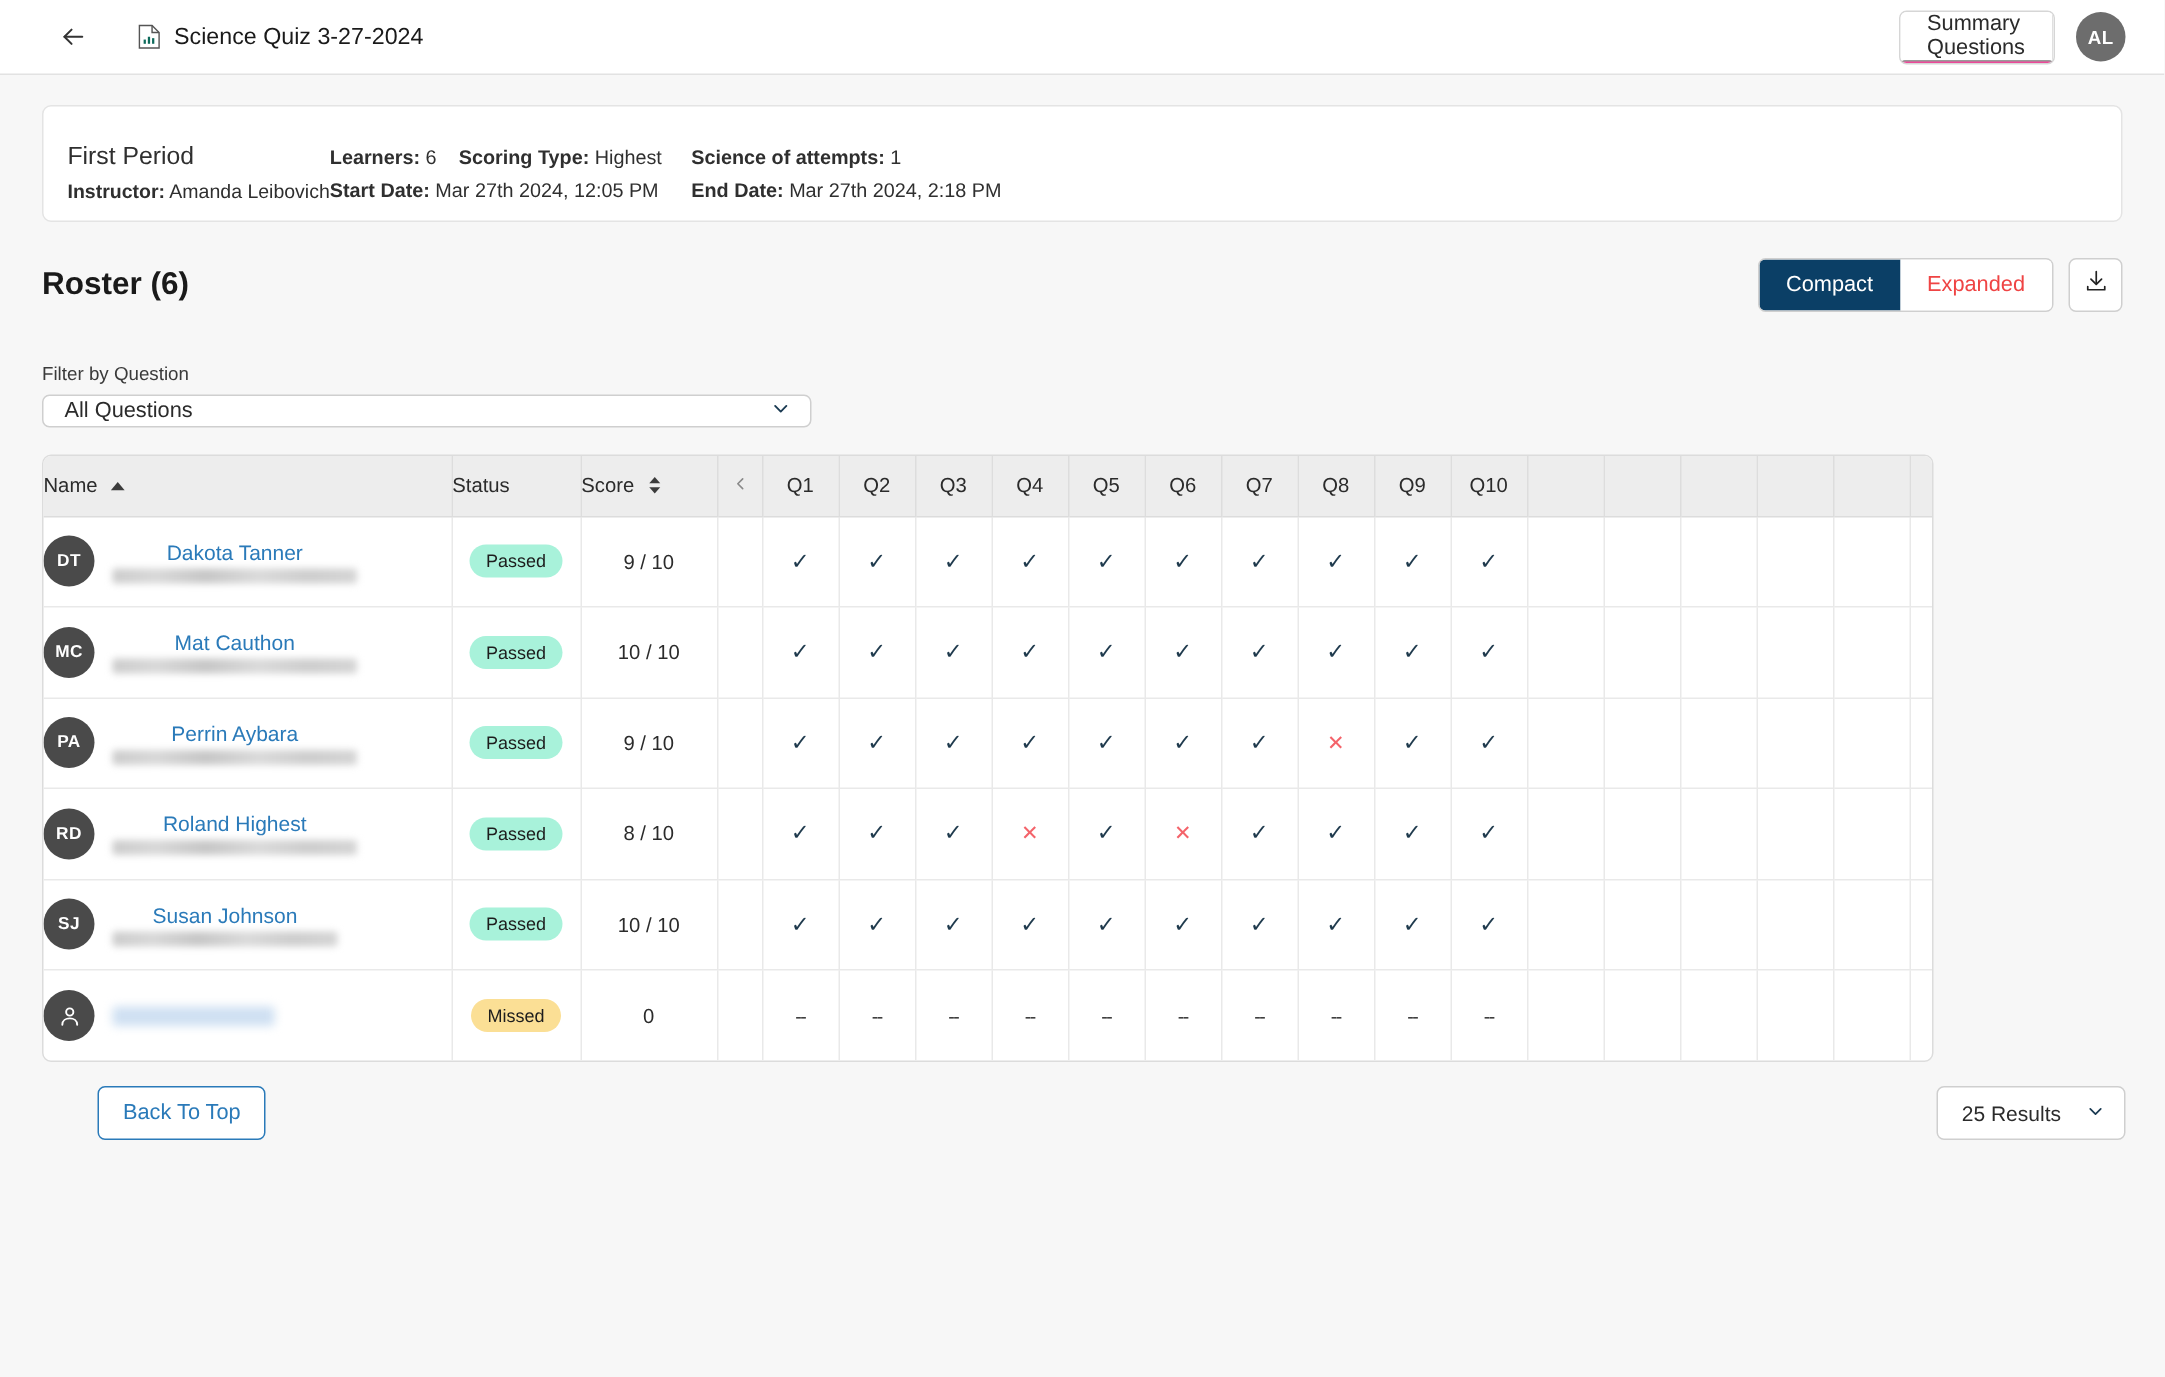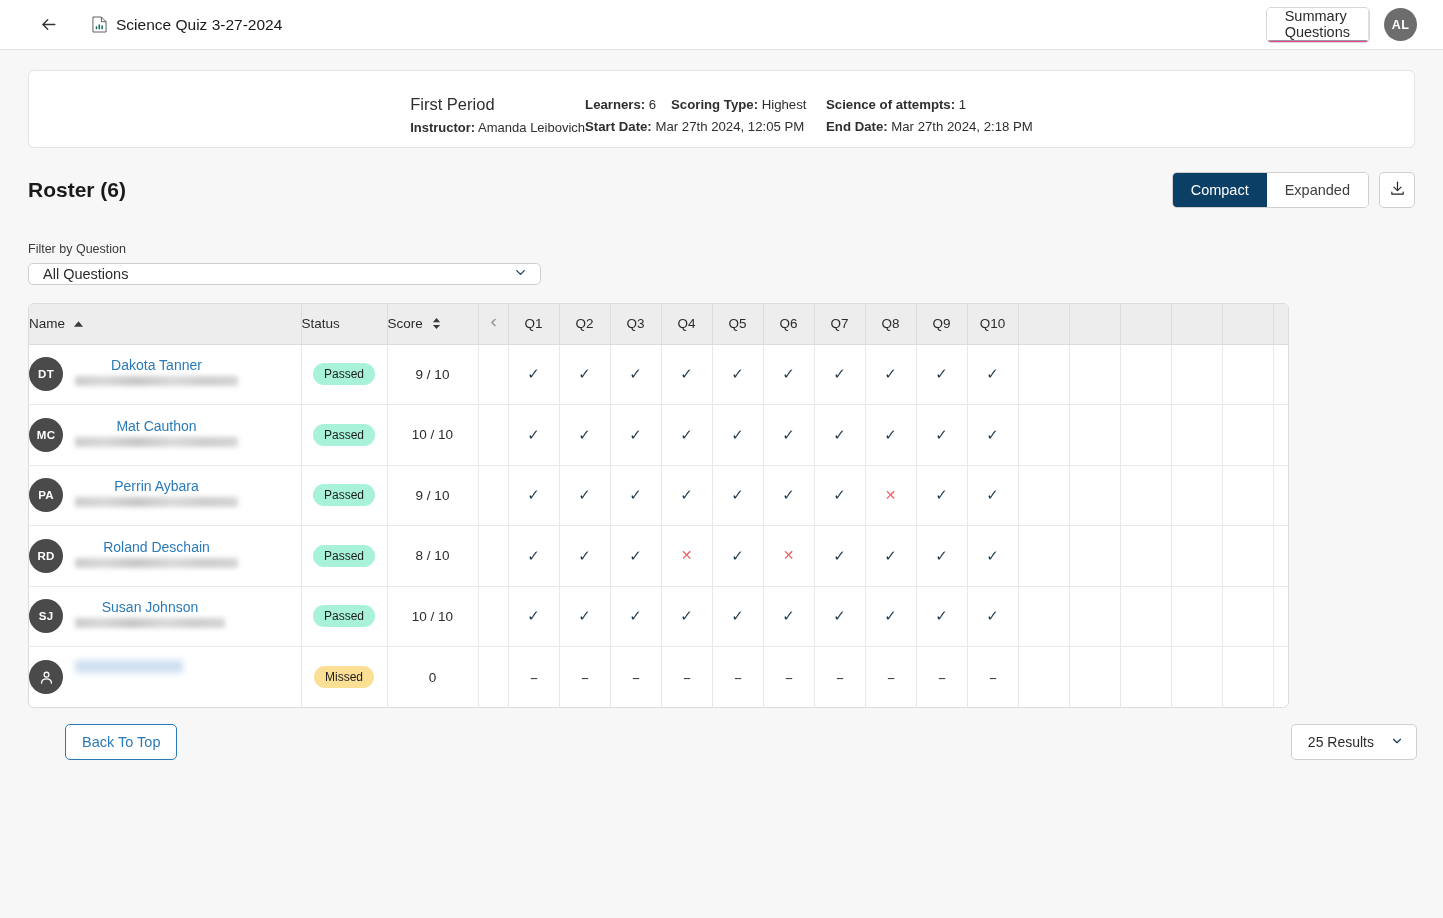--- a/index.html
+++ b/index.html
@@ -88,21 +88,21 @@
   
   .page { padding: 0 28px; }
   .info-card {
     margin-top: 20px;
     background: #fff;
     border: 1px solid #e4e4e4;
     border-radius: 6px;
     height: 78px;
     display: flex;
     align-items: center;
-    justify-content: center;
+    justify-content: flex-start;
     padding: 12px 16px 0 16px;
     position: relative;
   }
   .period-name {
     font-size: 16.5px;
     color: #2f2f2f;
     margin-bottom: 6px;
   }
   .instructor { font-size: 13px; color: #2f2f2f; }
   .instructor b { font-weight: bold; }
@@ -139,21 +139,21 @@
     border: 1px solid #cfcfcf;
     border-radius: 5px;
     overflow: hidden;
     height: 36px;
   }
   .seg-btn {
     padding: 0 18px;
     display: flex; align-items: center;
     font-size: 14.5px;
     background: #fff;
-    color: #404040;
+    color: #ef4444;
     cursor: pointer;
     white-space: nowrap;
   }
   .seg-btn.active { background: #0b3f66; color: #fff; }
   .icon-btn {
     width: 36px; height: 36px;
     border: 1px solid #cfcfcf;
     border-radius: 5px;
     background: #fff;
     display: flex; align-items: center; justify-content: center;
@@ -221,21 +221,21 @@
     vertical-align: middle;
   }
   tbody tr:last-child td { border-bottom: none; }
   td.td-name { text-align: left; padding-left: 12px; border-right: 1px solid #e2e2e2; }
   td.td-status { text-align: left; padding-left: 12px; border-right: 1px solid #e2e2e2;}
   td.td-score { text-align: left; padding-left: 12px; border-right: 1px solid #e2e2e2;}
   td.td-spacer { border-right: 1px solid #e9e9e9; }
 
   .person {
     display: flex;
-    align-items: flex-start;
+    align-items: center;
     gap: 12px;
   }
   .avatar {
     width: 34px; height: 34px; min-width: 34px;
     border-radius: 50%;
     background: #4a4a4a;
     color: #fff;
     font-size: 11.5px;
     font-weight: bold;
     display: flex; align-items: center; justify-content: center;
@@ -589,21 +589,21 @@
             <td class="td-spacer"></td>
             <td class="td-spacer"></td>
             <td class="td-spacer"></td>
             <td></td>
           </tr>
           <tr>
             <td class="td-name">
               <div class="person">
                 <div class="avatar">RD</div>
                 <div class="person-text">
-                  <span class="person-name">Roland Deschain</span>
+                  <span class="person-name">Roland Highest</span>
                   <span class="email-blur" style="width:163px"></span>
                 </div>
               </div>
             </td>
             <td class="td-status"><span class="badge passed">Passed</span></td>
             <td class="td-score">8 / 10</td>
             <td></td>
             <td><span class="mark-check">✓</span></td>
             <td><span class="mark-check">✓</span></td>
             <td><span class="mark-check">✓</span></td>

